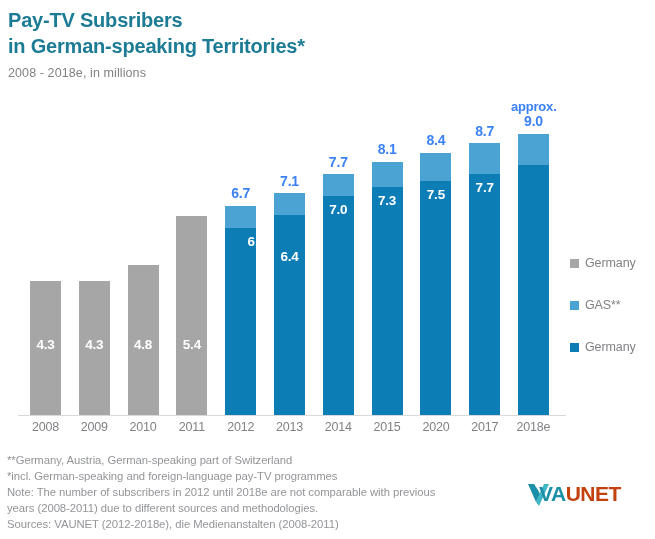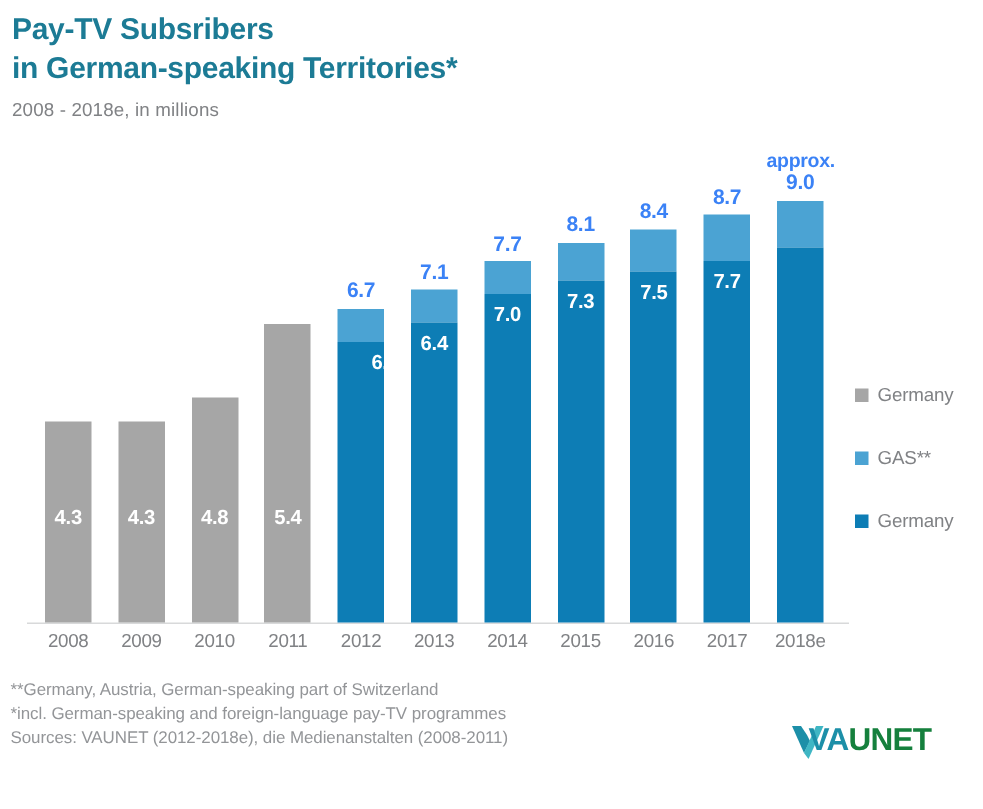--- a/index.html
+++ b/index.html
@@ -172,21 +172,21 @@
     width: 120px;
     height: 30px;
   }
   #logo-text {
     font-size: 21px;
     font-weight: bold;
     letter-spacing: -0.5px;
     line-height: 1;
   }
   .logo-va { color: #1c8fa8; }
-  .logo-unet { color: #15803d; }
+  .logo-unet { color: #c2410c; }
 </style>
 </head>
 <body>
 
 <div id="header">
   <h1 id="chart-title">Pay-TV Subsribers
 in German-speaking Territories*</h1>
   <div id="chart-subtitle">2008 - 2018e, in millions</div>
 </div>
 
@@ -228,21 +228,21 @@
           <div class="seg seg-bottom" style="height: 187.5px;">
             <div class="seg-label blue-val" style="white-space: pre-line; padding-left: 16px;">6.0</div>
           </div>
         </div>
       </div>
       <div class="bar-group" style="left: 274px;">
         <div class="total-label" style="bottom: 225.875px;">7.1</div>
         <div class="bar-stack">
           <div class="seg seg-top" style="height: 21.875px;"></div>
           <div class="seg seg-bottom" style="height: 200px;">
-            <div class="seg-label blue-val" style="white-space: pre-line;">6.4</div>
+            <div class="seg-label blue-val" style="white-space: pre-line; margin-top: 28px;">6.4</div>
           </div>
         </div>
       </div>
       <div class="bar-group" style="left: 322.8px;">
         <div class="total-label" style="bottom: 244.625px;">7.7</div>
         <div class="bar-stack">
           <div class="seg seg-top" style="height: 21.875px;"></div>
           <div class="seg seg-bottom" style="height: 218.75px;">
             <div class="seg-label blue-val" style="white-space: pre-line;">7.0</div>
           </div>
@@ -290,21 +290,21 @@
 
 <div id="x-axis">
     <div class="x-tick" style="left: 22px;">2008</div>
     <div class="x-tick" style="left: 70.8px;">2009</div>
     <div class="x-tick" style="left: 119.6px;">2010</div>
     <div class="x-tick" style="left: 168.4px;">2011</div>
     <div class="x-tick" style="left: 217.2px;">2012</div>
     <div class="x-tick" style="left: 266px;">2013</div>
     <div class="x-tick" style="left: 314.8px;">2014</div>
     <div class="x-tick" style="left: 363.6px;">2015</div>
-    <div class="x-tick" style="left: 412.4px;">2016</div>
+    <div class="x-tick" style="left: 412.4px;">2020</div>
     <div class="x-tick" style="left: 461.2px;">2017</div>
     <div class="x-tick" style="left: 510px;">2018e</div>
   </div>
 
 <div id="legend">
     <div class="legend-row">
       <span class="legend-swatch" style="background: rgb(166, 166, 166);"></span>
       <span class="legend-text">Germany</span>
     </div>
     <div class="legend-row">
@@ -313,20 +313,22 @@
     </div>
     <div class="legend-row">
       <span class="legend-swatch" style="background: rgb(13, 125, 181);"></span>
       <span class="legend-text">Germany</span>
     </div>
   </div>
 
 <div id="footnotes">
   <div>**Germany, Austria, German-speaking part of Switzerland</div>
   <div>*incl. German-speaking and foreign-language pay-TV programmes</div>
+  <div>Note: The number of subscribers in 2012 until 2018e are not comparable with previous
+years (2008-2011) due to different sources and methodologies.</div>
   <div>Sources: VAUNET (2012-2018e), die Medienanstalten (2008-2011)</div>
 </div>
 
 <div id="logo">
   <svg width="118" height="28" viewBox="0 0 118 28">
     <path d="M3 3 L11 21 L15 13 L13 9 L9 3 Z" fill="#1c8fa8"></path>
     <path d="M11 21 L19 3 L24 3 L14 25 Z" fill="#3fb6c4"></path>
   </svg>
   <div id="logo-text" style="position:absolute; left:14px; top:2px;">
     <span class="logo-va">VA</span><span class="logo-unet">UNET</span>

